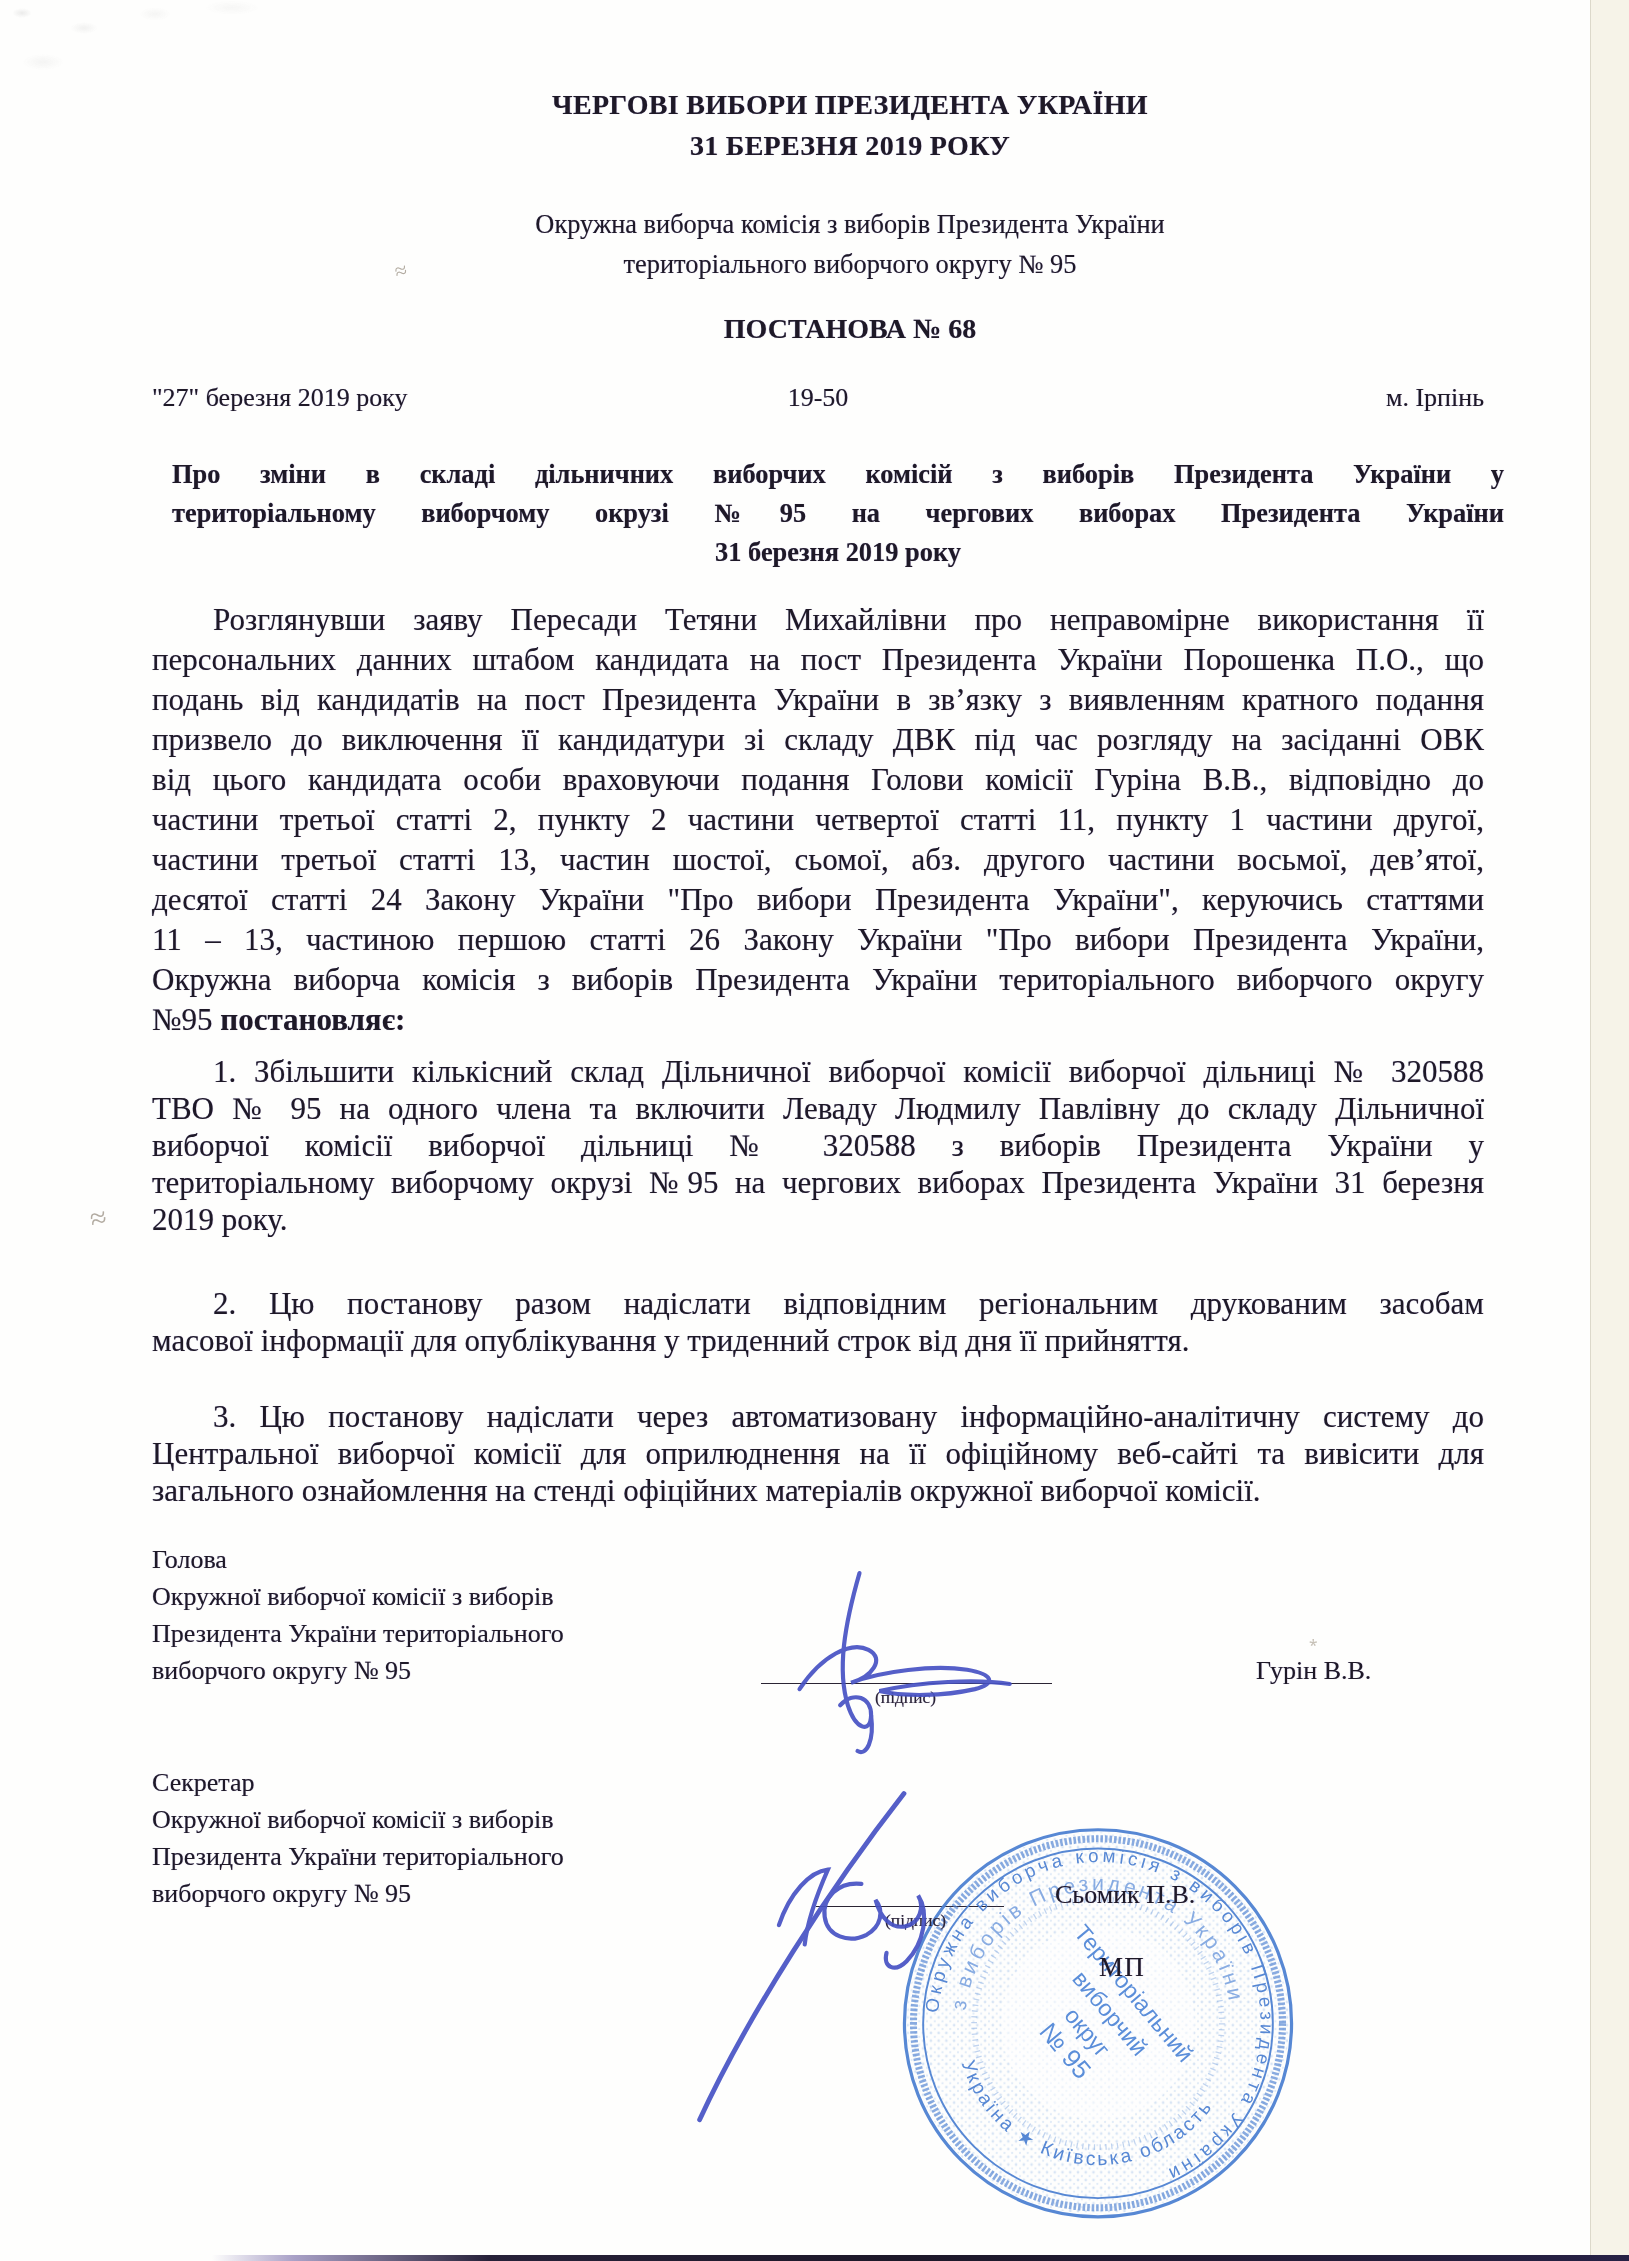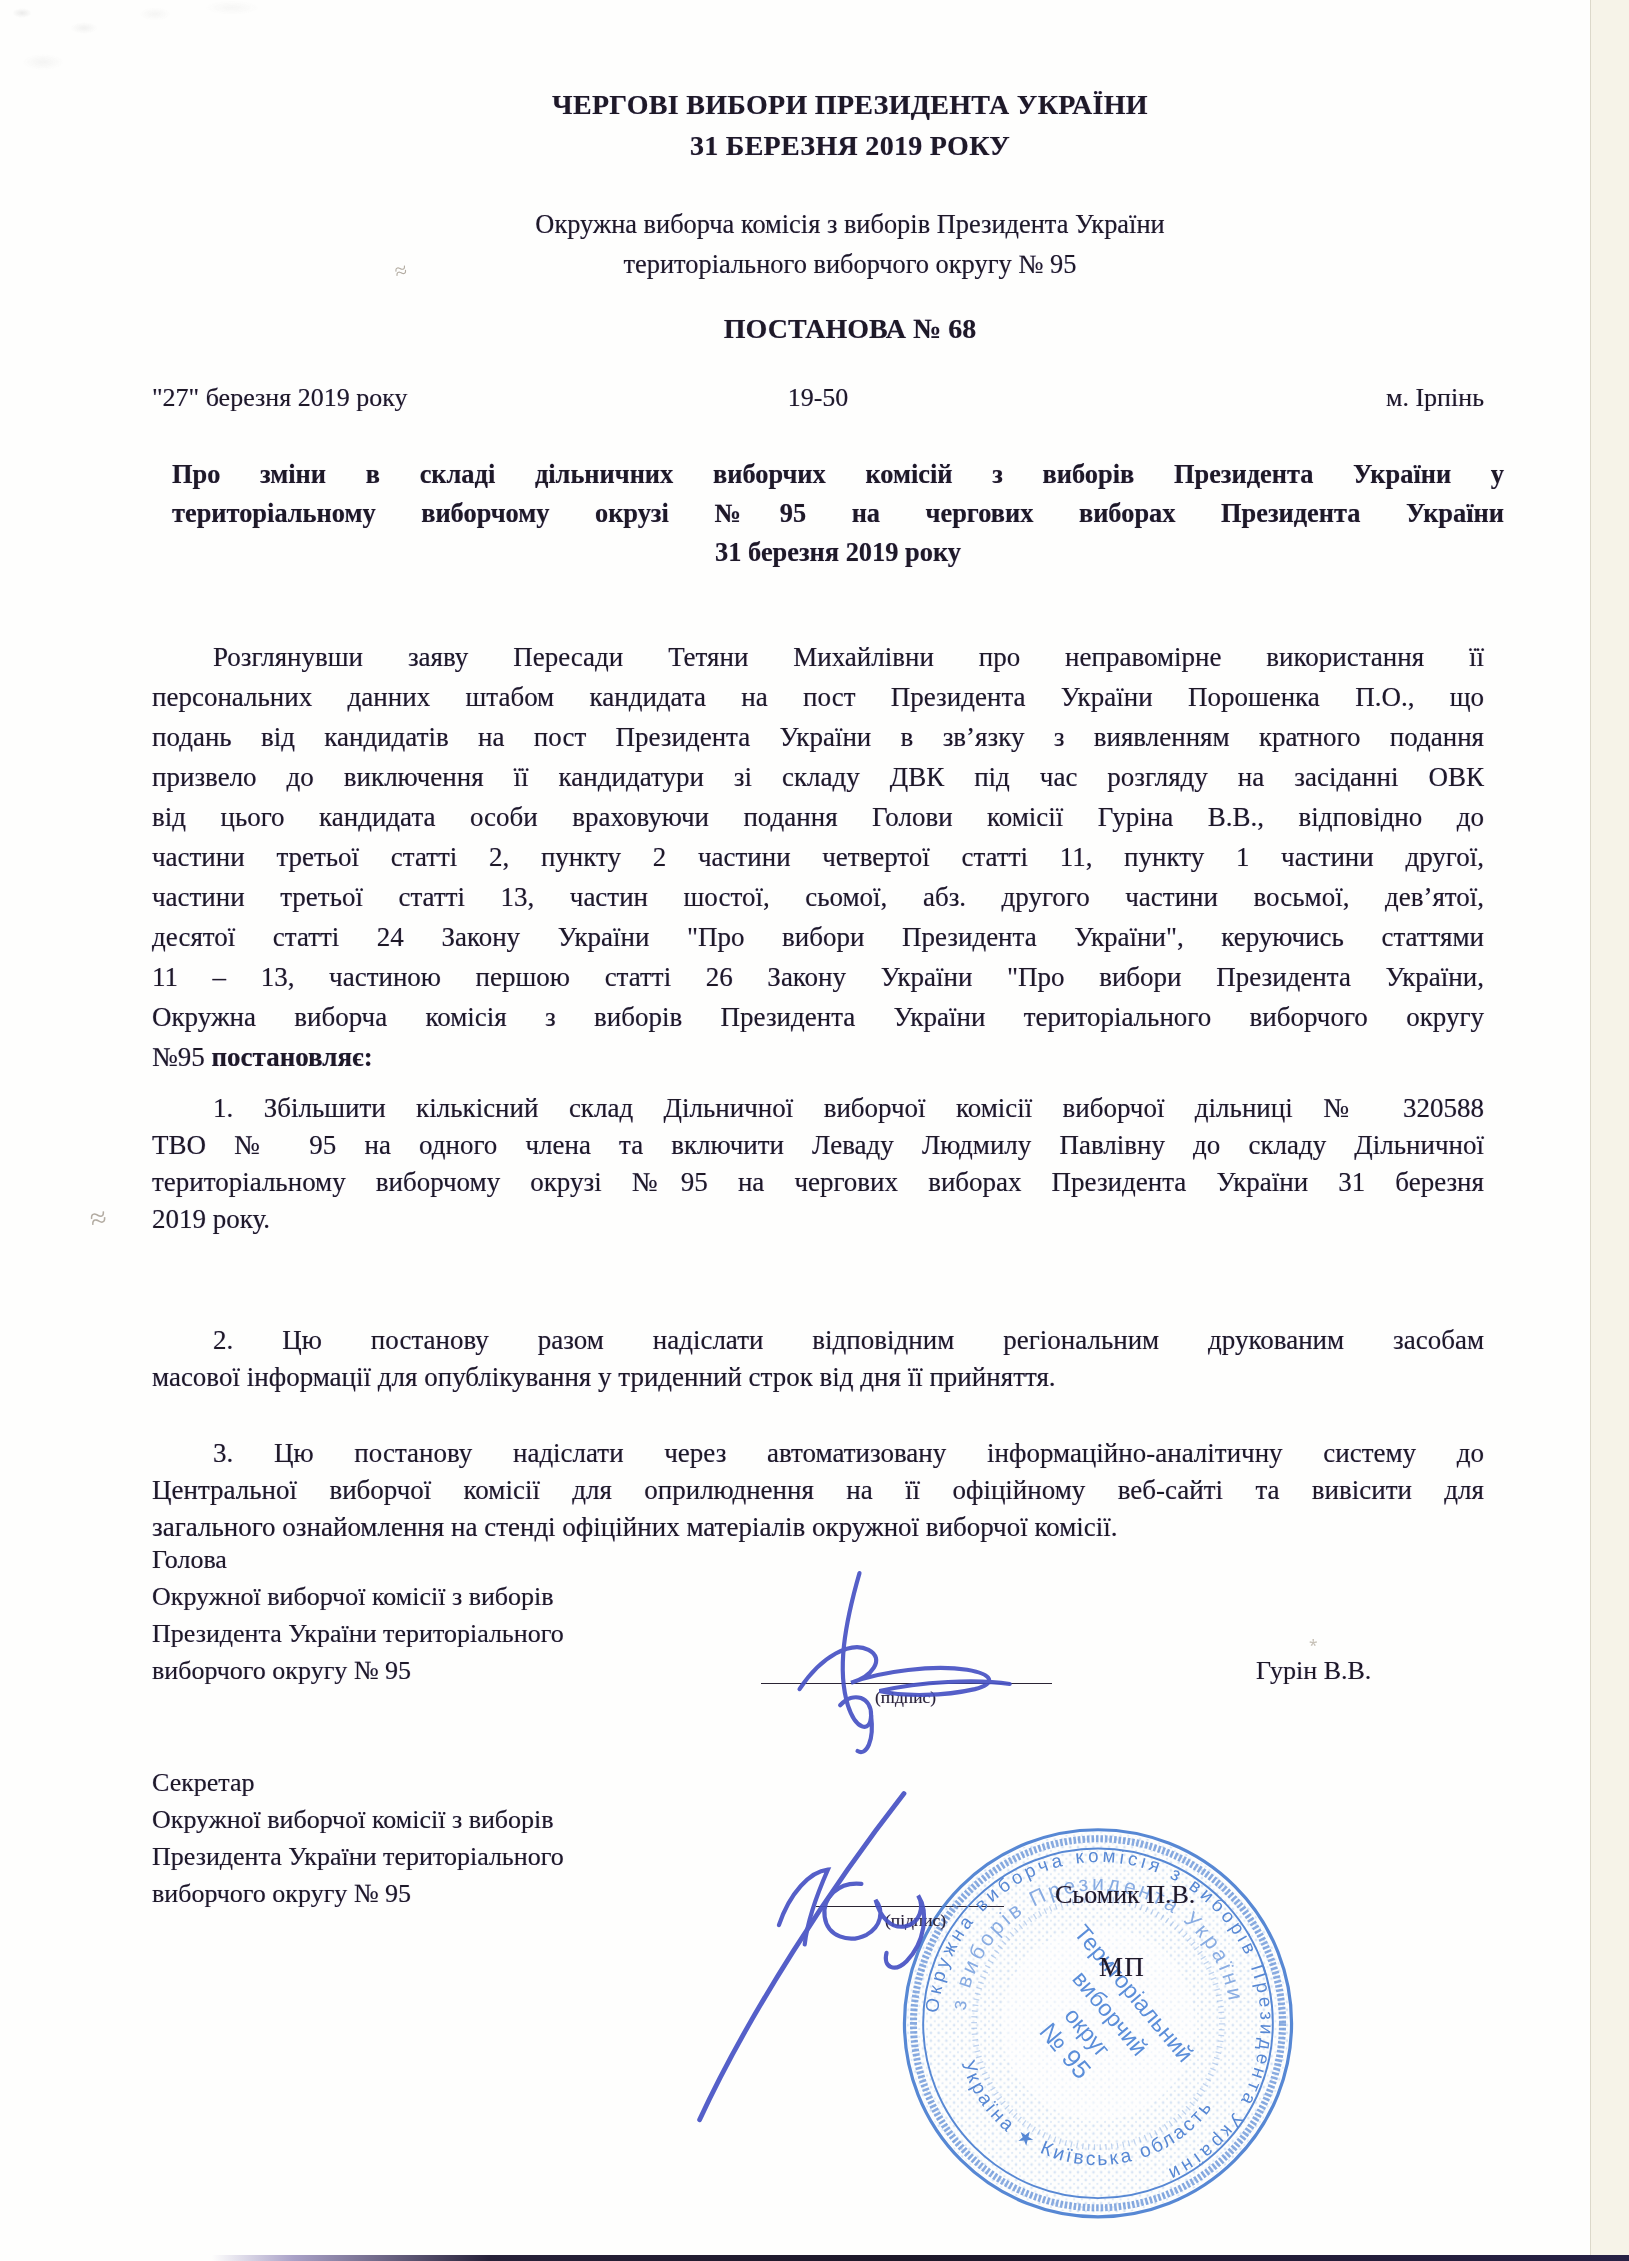--- a/index.html
+++ b/index.html
@@ -12,21 +12,21 @@
   .hdr{font-size:28px;line-height:41px;letter-spacing:0.3px;}
   .comm{font-size:26.4px;line-height:40px;}
   .post{font-size:28px;}
   .dateline{left:152px;width:1332px;display:flex;font-size:26px;}
   .dateline span{flex:1;}
   .dl-mid{text-align:center;}
   .dl-right{text-align:right;}
   .subject{left:152px;width:1332px;font-weight:700;font-size:26.4px;line-height:39px;margin-left:20px;}
   .jline{text-align:justify;text-align-last:justify;}
   .cline{text-align:center;text-align-last:center;}
-  .para{left:152px;width:1332px;font-size:27px;margin-top:37px;}
+  .para{left:152px;width:1332px;font-size:31px;}
   .p1 .ln{line-height:40px;}
   .it .ln{line-height:37px;}
   .ln{text-align:justify;text-align-last:justify;}
   .ln.first{text-indent:61px;}
   .ln.final{text-align-last:left;}
   .sig{left:152px;width:645px;font-size:26px;line-height:37px;}
   .sig .role-first{margin-left:0;}
   .sig2 .role-first{}
   .sigline{border-top:1.9px solid #2b2534;height:0;z-index:2;}
   .podpis{font-size:17.4px;color:#2b2534;text-align:center;z-index:4;}
@@ -94,20 +94,21 @@
     <div class="ln">частини третьої статті 13, частин шостої, сьомої, абз. другого частини восьмої, дев’ятої,</div>
     <div class="ln">десятої статті 24 Закону України "Про вибори Президента України", керуючись статтями</div>
     <div class="ln">11 – 13, частиною першою статті 26 Закону України "Про вибори Президента України,</div>
     <div class="ln">Окружна виборча комісія з виборів Президента України територіального виборчого округу</div>
     <div class="ln final"><span>№95 </span><span class="bold">постановляє:</span></div>
   </div>
 
   <div class="abs para it ink" style="top:1053px;">
     <div class="ln first">1. Збільшити кількісний склад Дільничної виборчої комісії виборчої дільниці № 320588</div>
     <div class="ln">ТВО № 95 на одного члена та включити Леваду Людмилу Павлівну до складу Дільничної</div>
+    <div class="ln">виборчої комісії виборчої дільниці № 320588 з виборів Президента України у</div>
     <div class="ln">територіальному виборчому окрузі №95 на чергових виборах Президента України 31 березня</div>
     <div class="ln final">2019 року.</div>
   </div>
 
   <div class="abs para it ink" style="top:1285px;">
     <div class="ln first">2. Цю постанову разом надіслати відповідним регіональним друкованим засобам</div>
     <div class="ln final">масової інформації для опублікування у триденний строк від дня її прийняття.</div>
   </div>
 
   <div class="abs para it ink" style="top:1398px;">

